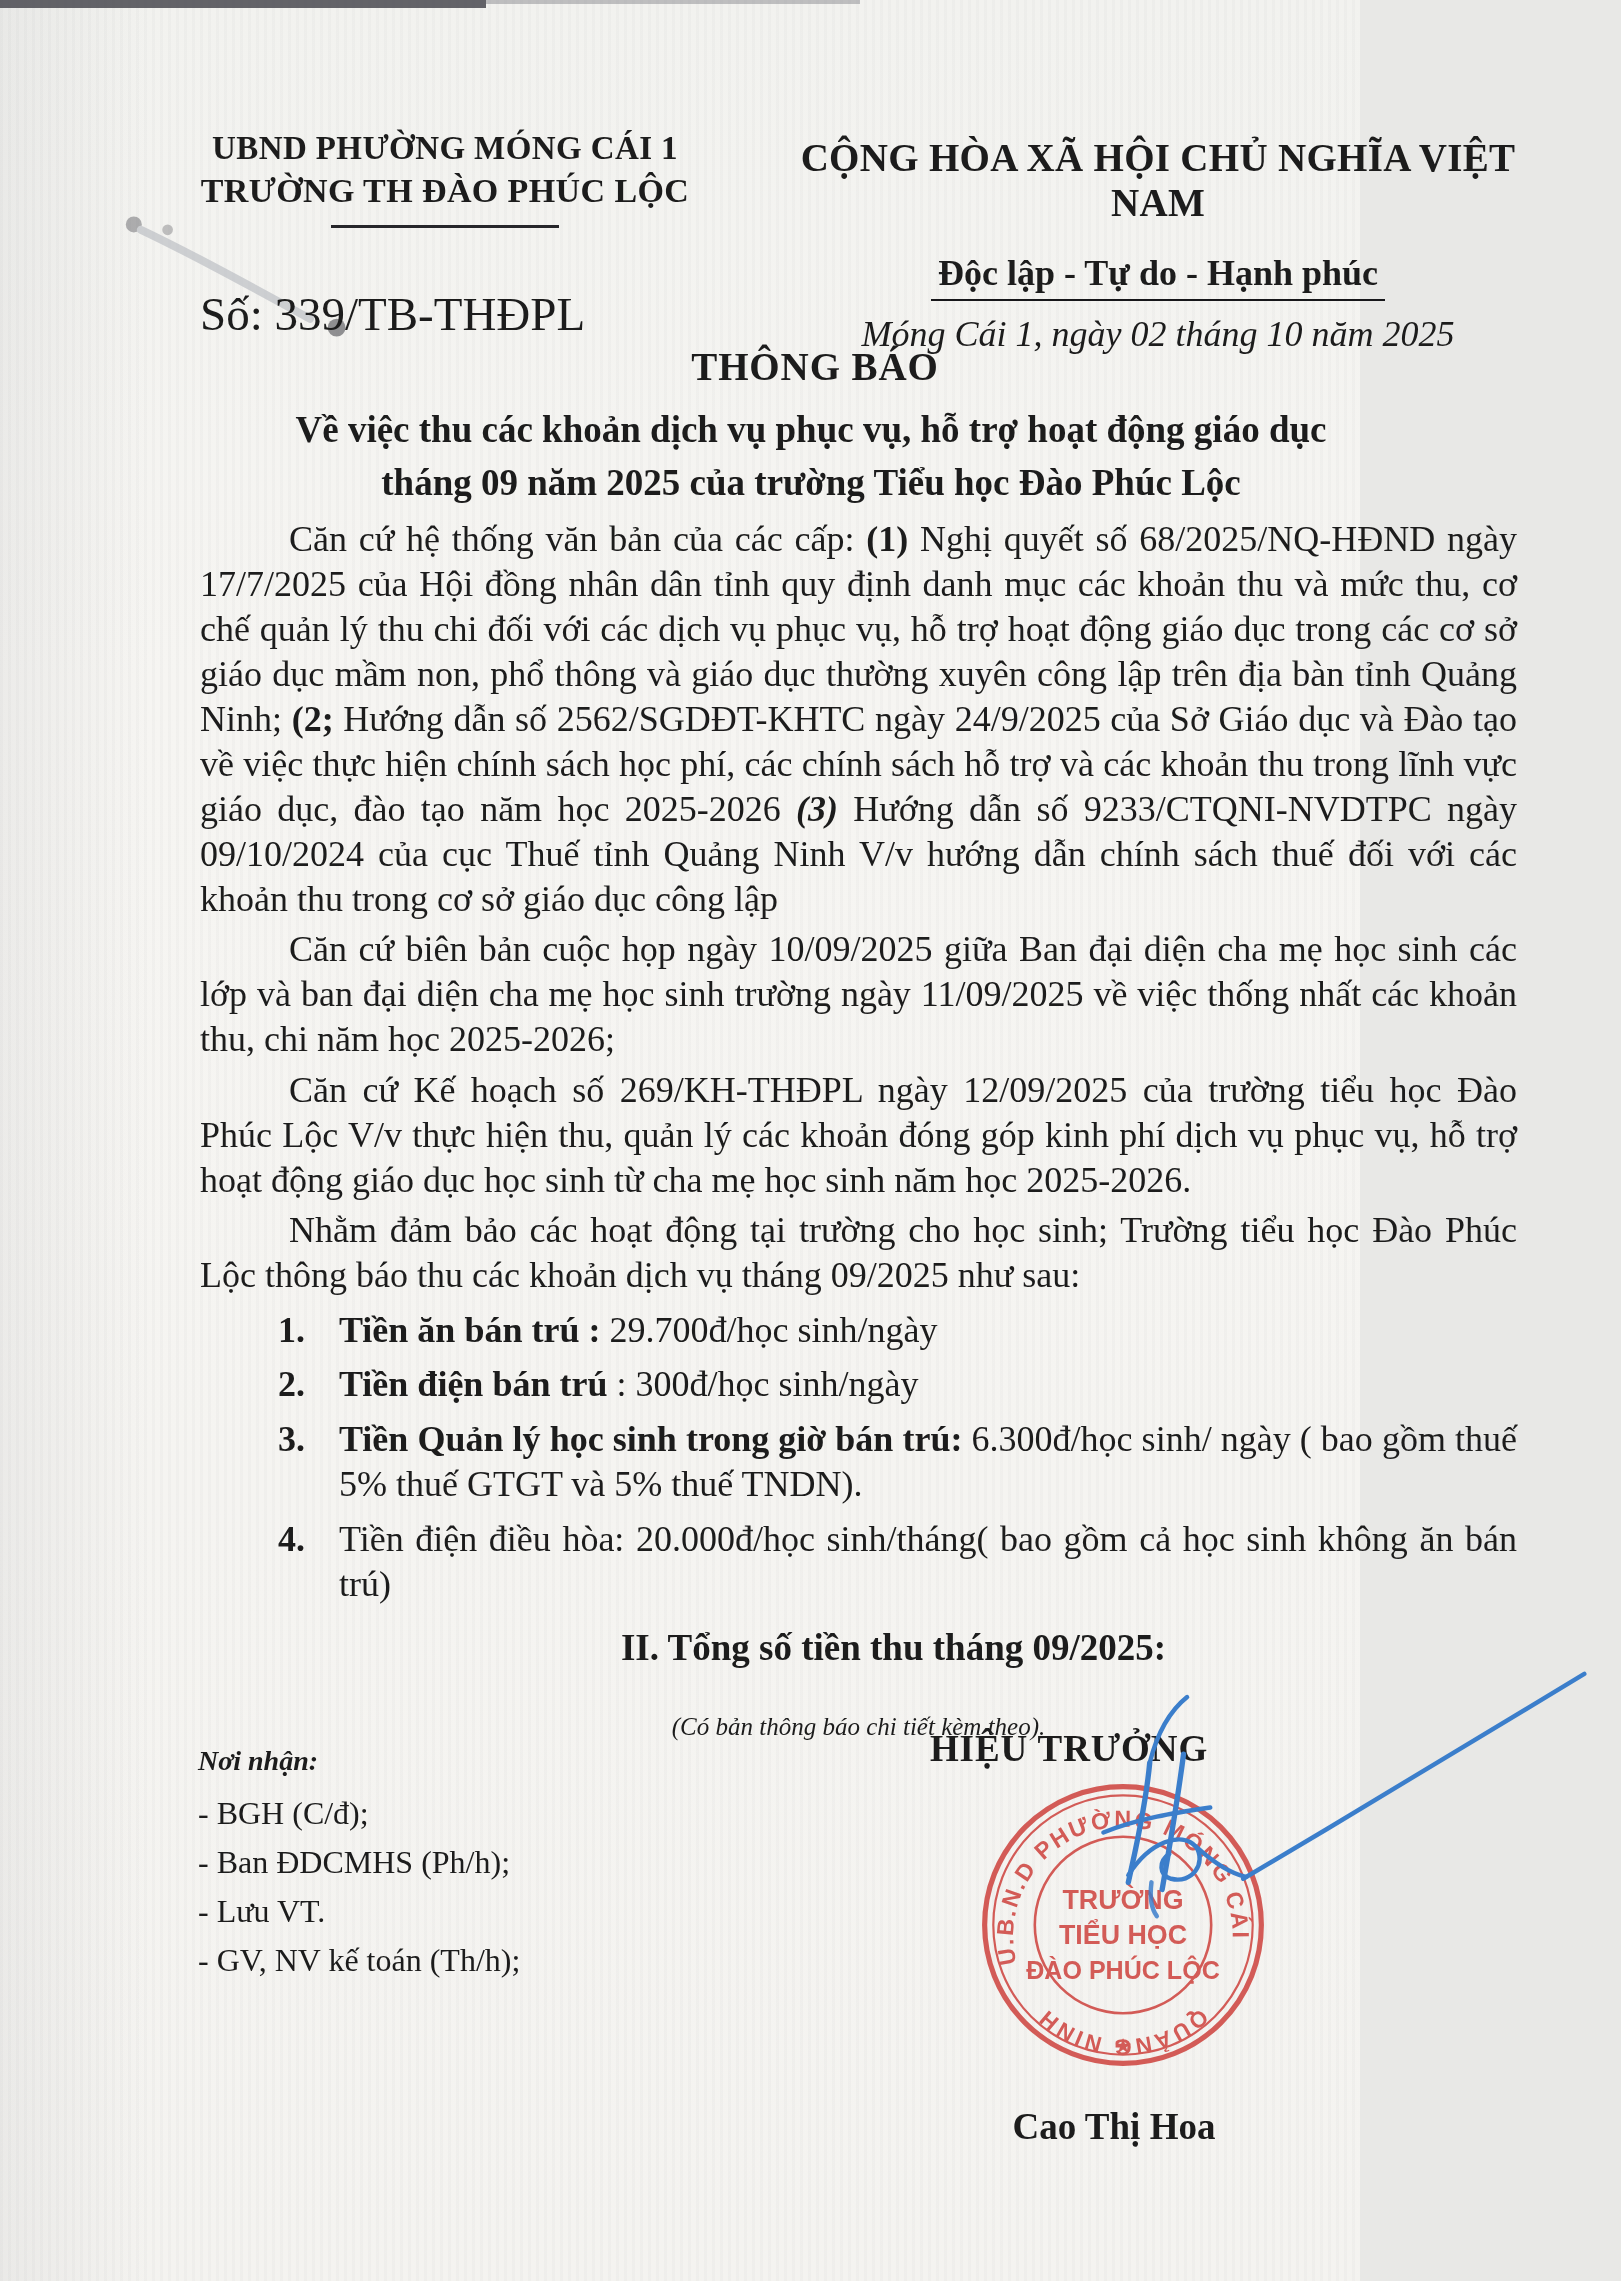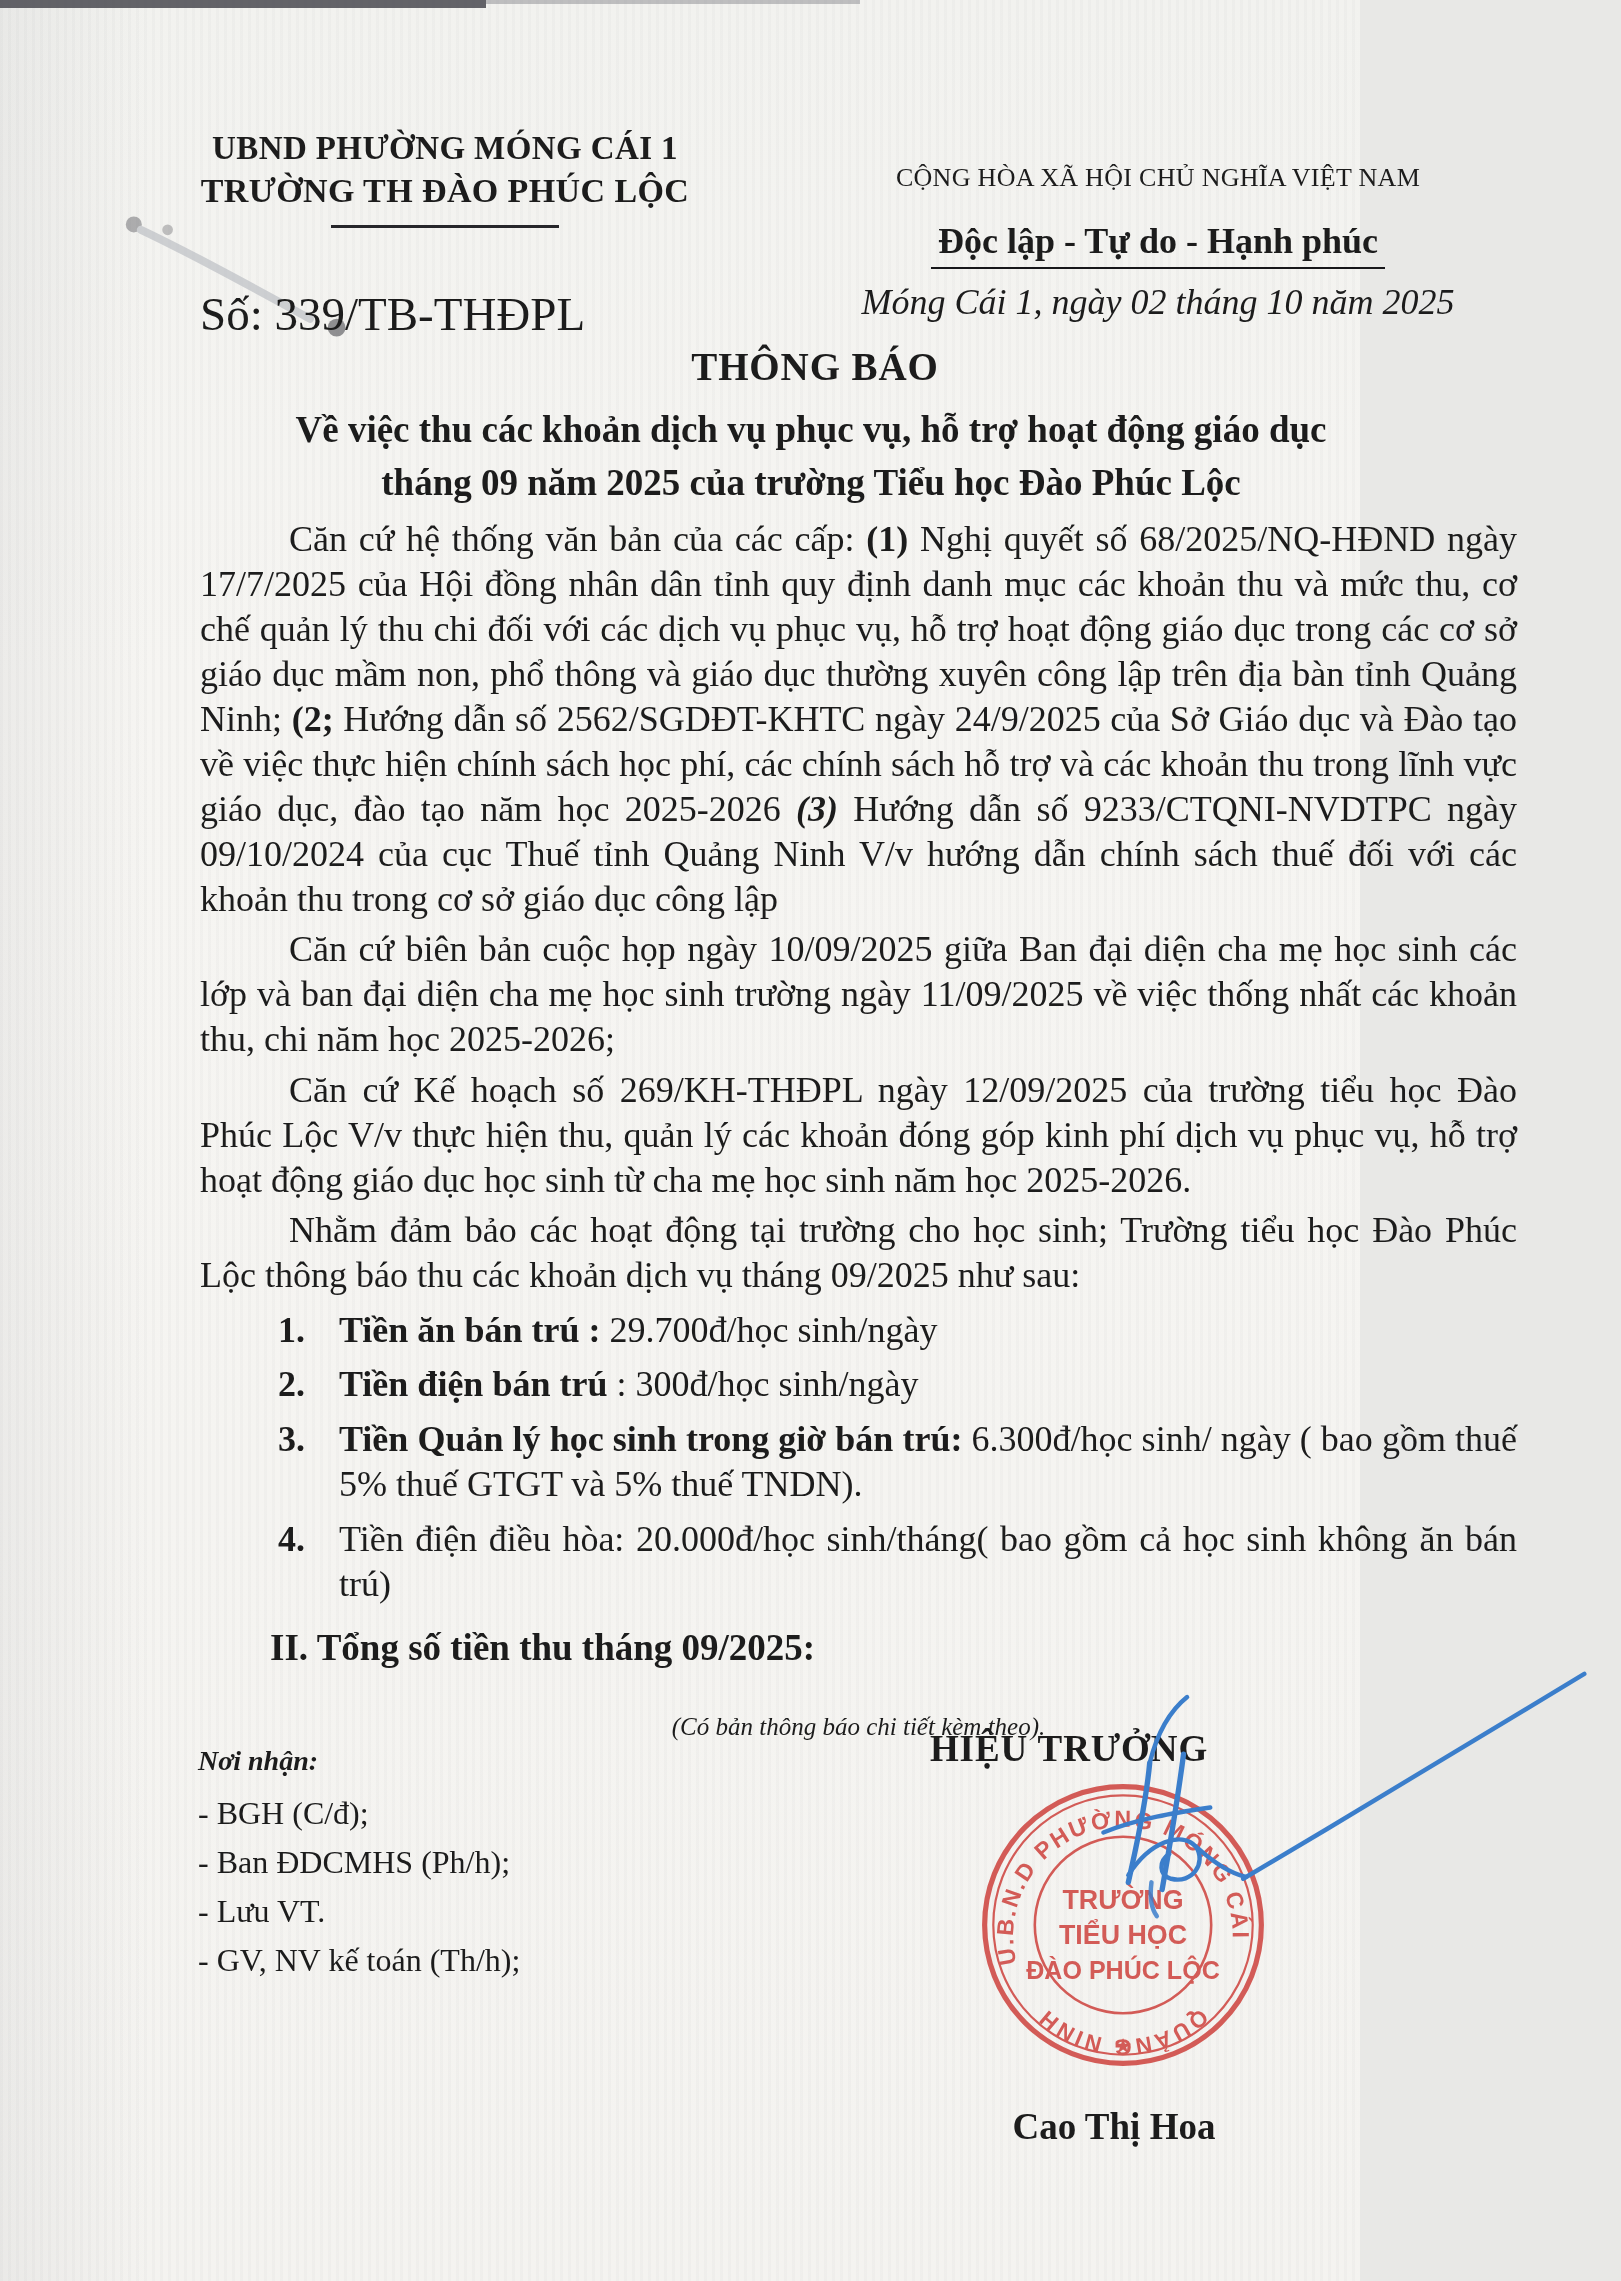--- a/index.html
+++ b/index.html
@@ -22,37 +22,37 @@
   .artifact-topbar2{position:absolute;left:486px;top:0;width:374px;height:3.6px;background:#8a8a90;opacity:.5;}
 
   
   .hdr-left{position:absolute;left:151px;top:130px;width:588px;text-align:center;}
   .hdr-left .l1{font-size:33px;font-weight:bold;letter-spacing:0.4px;}
   .hdr-left .l2{font-size:34px;font-weight:bold;margin-top:5.3px;letter-spacing:0.4px;}
   .hdr-left .rule{width:228px;border-top:3.6px solid #26262a;margin:14.3px auto 0 auto;}
   .doc-number{position:absolute;left:200px;top:287px;font-size:47px;}
 
   .hdr-right{position:absolute;left:757px;top:135px;width:802px;text-align:center;}
-  .hdr-right .l1{font-size:26px;font-weight:normal;letter-spacing:0.3px;margin-top:28px;}
+  .hdr-right .l1{font-size:39px;font-weight:bold;letter-spacing:0.3px;}
   .hdr-right .l2{display:inline-block;font-size:36px;font-weight:bold;margin-top:10px;
     border-bottom:2.7px solid #17171a;padding:0 7.1px 4.5px 7.1px;}
   .hdr-right .date{font-size:36px;font-style:italic;margin-top:12.5px;}
 
   
   .title-wrap{position:absolute;left:0;top:344px;width:1622px;text-align:center;}
   .title-main{font-size:39px;font-weight:bold;letter-spacing:0.9px;padding-left:8px;}
   .title-sub{font-size:37px;font-weight:bold;line-height:53px;margin-top:14.3px;}
 
   
   .content{position:absolute;left:200px;top:517px;width:1317px;font-size:36px;line-height:45px;}
   .para{text-align:justify;text-indent:89px;margin:0 0 5.3px 0;}
   .fee-list{margin-top:9px;}
   .fee-item{position:relative;padding-left:139px;margin:9.8px 0;text-align:justify;}
   .fee-item .num{position:absolute;left:78px;top:0;font-weight:bold;}
-  .sec2{font-weight:bold;font-size:37px;margin:18px 0 0 70px;}
+  .sec2{font-weight:bold;font-size:37px;margin:18px 0 0 70px;text-align:center;}
   .attach-note{font-style:italic;text-align:center;margin-top:34px;font-size:25px;}
 
   
   .recip{position:absolute;left:198px;top:1736px;font-size:32px;line-height:49px;}
   .recip .label{font-weight:bold;font-style:italic;font-size:28px;margin-bottom:3.6px;}
   .signer-title{position:absolute;left:784px;top:1727px;width:570px;text-align:center;
     font-size:37px;font-weight:bold;letter-spacing:0.9px;}
   .signer-name{position:absolute;left:829px;top:2105px;width:570px;text-align:center;
     font-size:37px;font-weight:bold;}
   .stamp-svg{position:absolute;left:976px;top:1778px;opacity:.88;}

